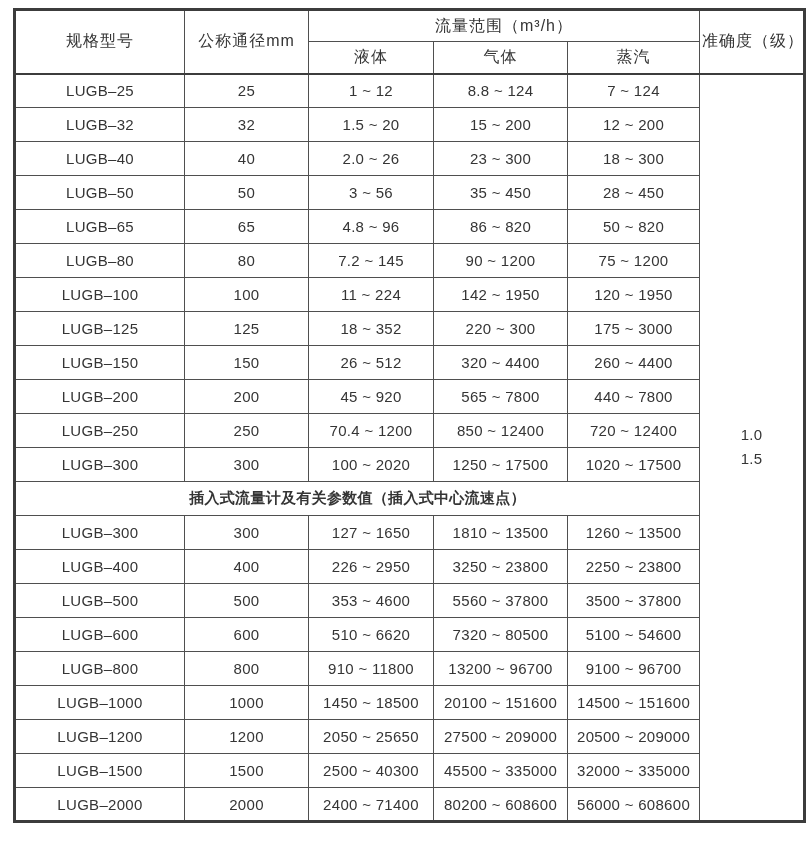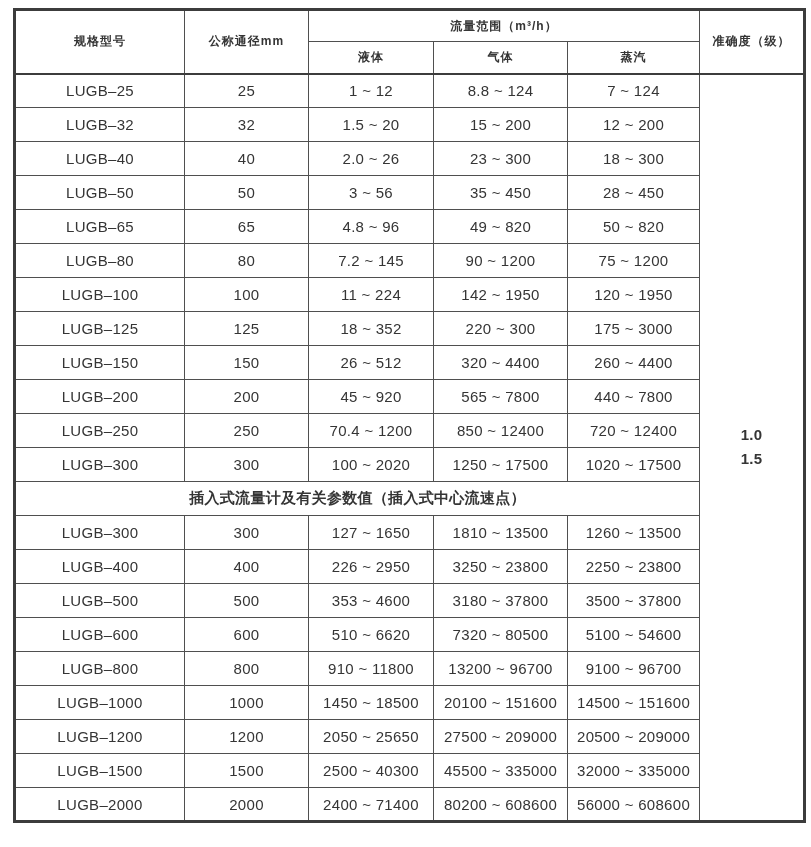--- a/index.html
+++ b/index.html
@@ -28,22 +28,22 @@
   table.spec td {
     border: 1px solid #4f4f4f;
     text-align: center;
     vertical-align: middle;
     color: #353535;
     padding: 0 2px;
     white-space: nowrap;
     overflow: hidden;
   }
   table.spec th {
-    font-weight: bold;
-    font-size: 12px;
+    font-weight: normal;
+    font-size: 16px;
     letter-spacing: 1px;
     height: 32px;
     margin-top: 8px;
   }
   thead tr:first-child th { height: 32px; }
   thead { border-bottom: 2px solid #3c3c3c; }
   table.spec td {
     font-size: 15px;
     height: 34px;
     letter-spacing: 0.3px;
@@ -52,21 +52,20 @@
   td.section-divider-cell {
     font-size: 16px;
     letter-spacing: 1.5px;
     color: #353535;
     font-weight: bold;
   }
   td.accuracy-cell {
     font-size: 15px;
     letter-spacing: 0.5px;
     line-height: 1.6;
-    font-weight: bold;
   }
 </style>
 </head>
 <body>
 
 <div class="page">
   <table class="spec">
     <colgroup>
       <col style="width:170px">
       <col style="width:124px">
@@ -118,21 +117,21 @@
           <td class="model-cell">LUGB–50</td>
           <td>50</td>
           <td>3 ~ 56</td>
           <td>35 ~ 450</td>
           <td>28 ~ 450</td>
         </tr>
         <tr>
           <td class="model-cell">LUGB–65</td>
           <td>65</td>
           <td>4.8 ~ 96</td>
-          <td>49 ~ 820</td>
+          <td>86 ~ 820</td>
           <td>50 ~ 820</td>
         </tr>
         <tr>
           <td class="model-cell">LUGB–80</td>
           <td>80</td>
           <td>7.2 ~ 145</td>
           <td>90 ~ 1200</td>
           <td>75 ~ 1200</td>
         </tr>
         <tr>
@@ -191,21 +190,21 @@
           <td class="model-cell">LUGB–400</td>
           <td>400</td>
           <td>226 ~ 2950</td>
           <td>3250 ~ 23800</td>
           <td>2250 ~ 23800</td>
         </tr>
         <tr>
           <td class="model-cell">LUGB–500</td>
           <td>500</td>
           <td>353 ~ 4600</td>
-          <td>3180 ~ 37800</td>
+          <td>5560 ~ 37800</td>
           <td>3500 ~ 37800</td>
         </tr>
         <tr>
           <td class="model-cell">LUGB–600</td>
           <td>600</td>
           <td>510 ~ 6620</td>
           <td>7320 ~ 80500</td>
           <td>5100 ~ 54600</td>
         </tr>
         <tr>

